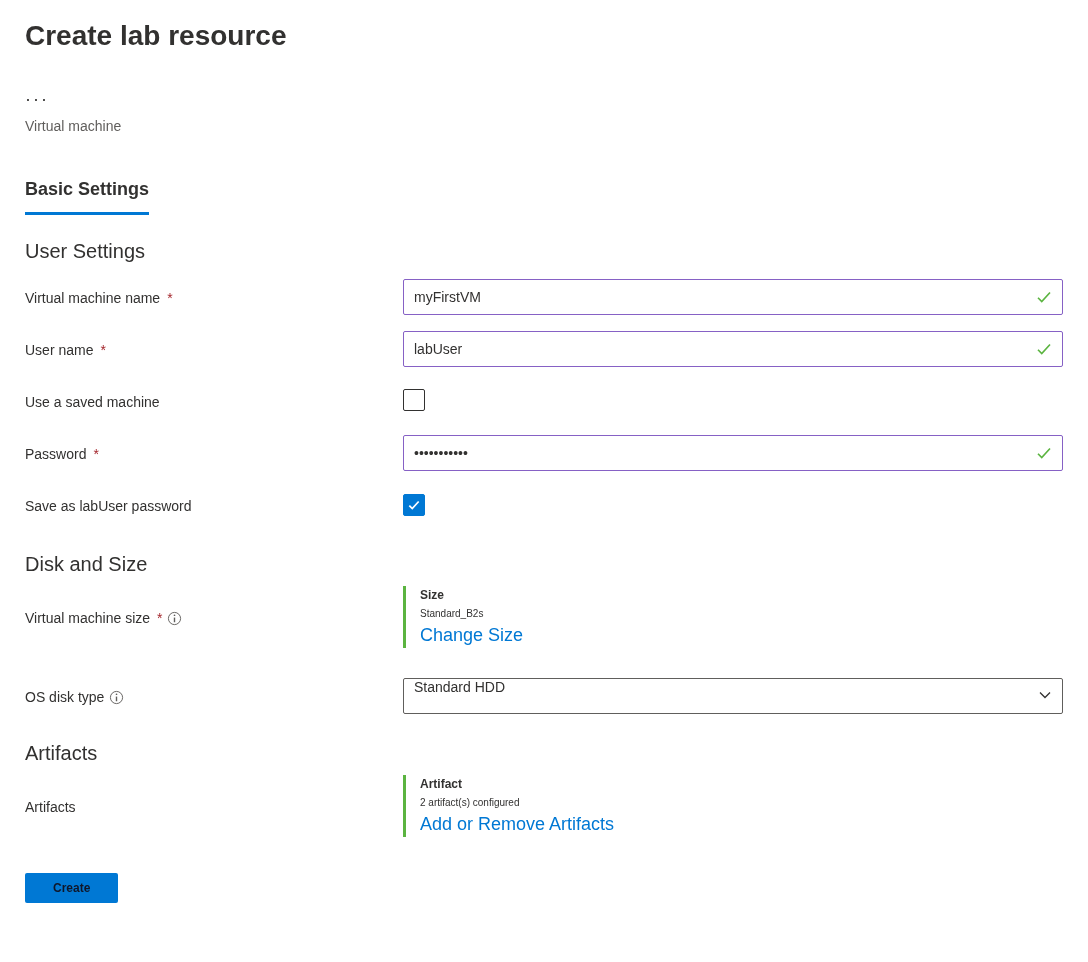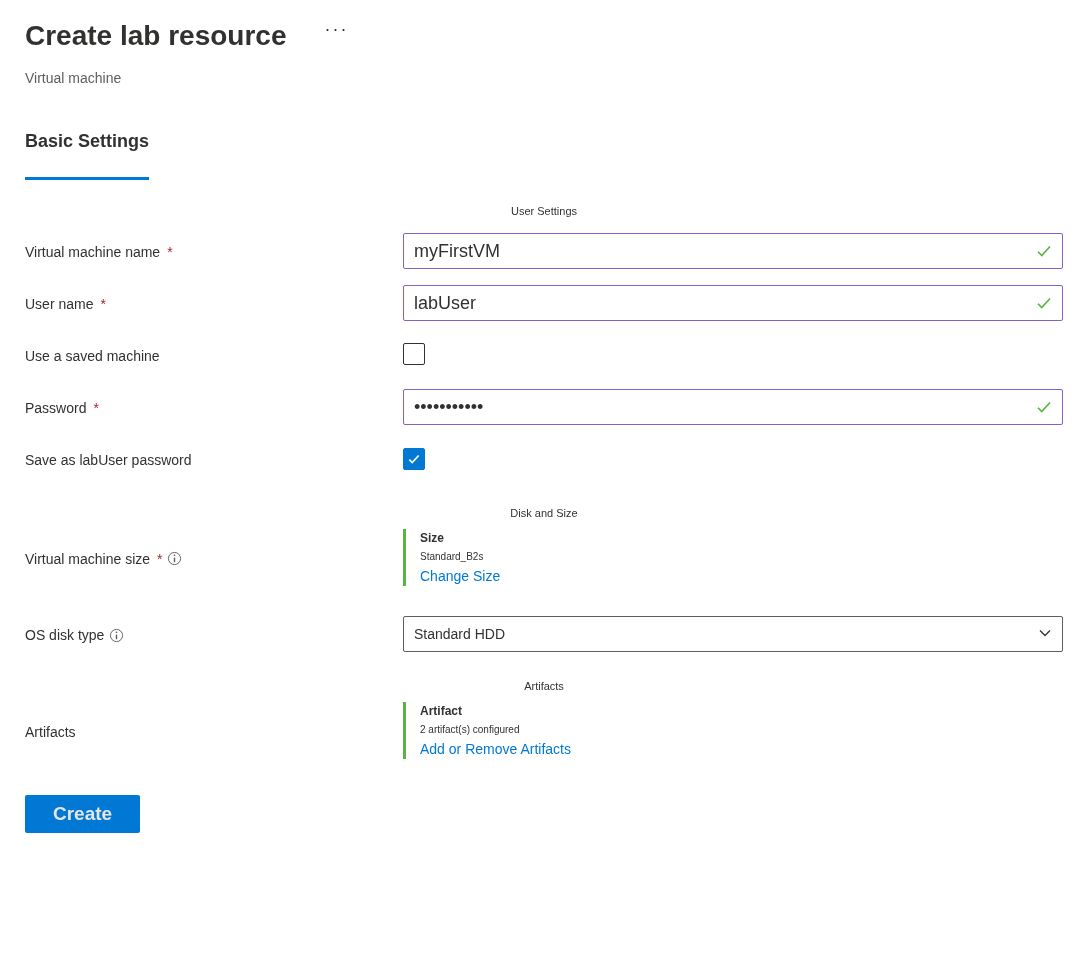--- a/index.html
+++ b/index.html
@@ -7,64 +7,64 @@
     font-family: "Segoe UI", -apple-system, sans-serif;
     margin: 0;
     padding: 20px 25px;
     color: #323130;
     background: #fff;
     font-size: 14px;
   }
   .header-row {
     display: flex;
     gap: 38px;
+    flex-direction: column;
   }
   .page-title {
     font-size: 28px;
     font-weight: 600;
     margin: 0;
     color: #323130;
   }
   .more-dots {
     font-size: 18px;
     letter-spacing: 2px;
     color: #323130;
     cursor: pointer;
     line-height: 1;
   }
   .subtitle {
     font-size: 14px;
     color: #605e5c;
-    margin-top: 18px;
+    margin-top: 10px;
   }
   .tabs {
     display: flex;
     gap: 32px;
     margin-top: 45px;
     border-bottom: 1px solid transparent;
   }
   .tab {
     font-size: 18px;
-    padding-bottom: 25px;
+    padding-bottom: 12px;
     cursor: pointer;
     color: #323130;
   }
   .tab.active {
     font-weight: 600;
     border-bottom: 3px solid #0078d4;
   }
   .form-area {
     margin-top: 24px;
   }
   .section-heading {
-    font-size: 11px;
+    font-size: 20px;
     color: #323130;
     margin-bottom: 10px;
     margin-top: 22px;
-    text-align: center;
   }
   .form-row {
     display: flex;
     align-items: center;
     margin-top: 16px;
     min-height: 36px;
   }
   .form-row.align-top { align-items: center; }
   .label-col {
     width: 378px;
@@ -87,21 +87,21 @@
   .text-input-wrap {
     position: relative;
     width: 100%;
   }
   .text-input {
     width: 100%;
     height: 36px;
     border: 1px solid #8661c5;
     border-radius: 2px;
     padding: 0 38px 0 10px;
-    font-size: 18px;
+    font-size: 14px;
     color: #323130;
     outline: none;
     font-family: inherit;
   }
   .text-input.valid { border-color: #8661c5; }
   .check-valid {
     position: absolute;
     right: 10px;
     top: 50%;
     transform: translateY(-50%);
@@ -134,36 +134,35 @@
     font-weight: 600;
     font-size: 12px;
   }
   .info-value {
     margin-top: 6px;
     font-size: 10px;
   }
   .info-link {
     margin-top: 6px;
     color: #0078d4;
-    font-size: 14px;
+    font-size: 18px;
     cursor: pointer;
   }
   .select-wrap {
     position: relative;
     width: 100%;
   }
   .select-box {
     width: 100%;
     height: 36px;
     border: 1px solid #605e5c;
     border-radius: 2px;
     padding: 0 36px 0 10px;
     font-size: 14px;
     display: flex;
-    align-items: center;
     cursor: pointer;
     background: #fff;
   }
   .chevron {
     position: absolute;
     right: 10px;
     top: 50%;
     transform: translateY(-50%);
     pointer-events: none;
   }
@@ -171,23 +170,23 @@
   .info-icon {
     width: 15px;
     height: 15px;
     display: inline-flex;
     cursor: pointer;
   }
   .info-icon svg { width:15px; height:15px; }
   .create-btn {
     margin-top: 36px;
     background: #0078d4;
-    color: #e5e5e5;
+    color: #0f172a;
     border: none;
-    font-size: 19px;
+    font-size: 12px;
     font-weight: 600;
     padding: 8px 28px;
     border-radius: 2px;
     cursor: pointer;
     font-family: inherit;
   }
 </style>
 </head>
 <body>
 

